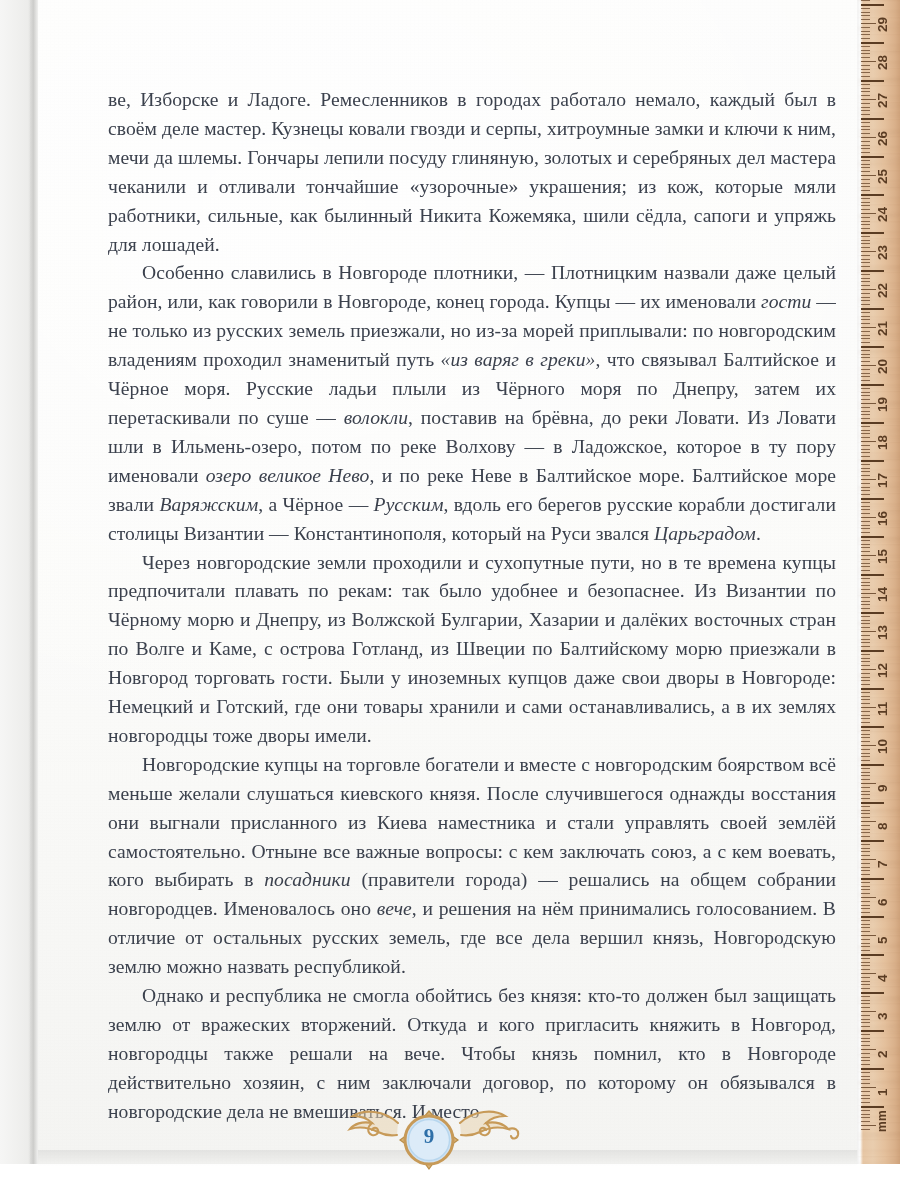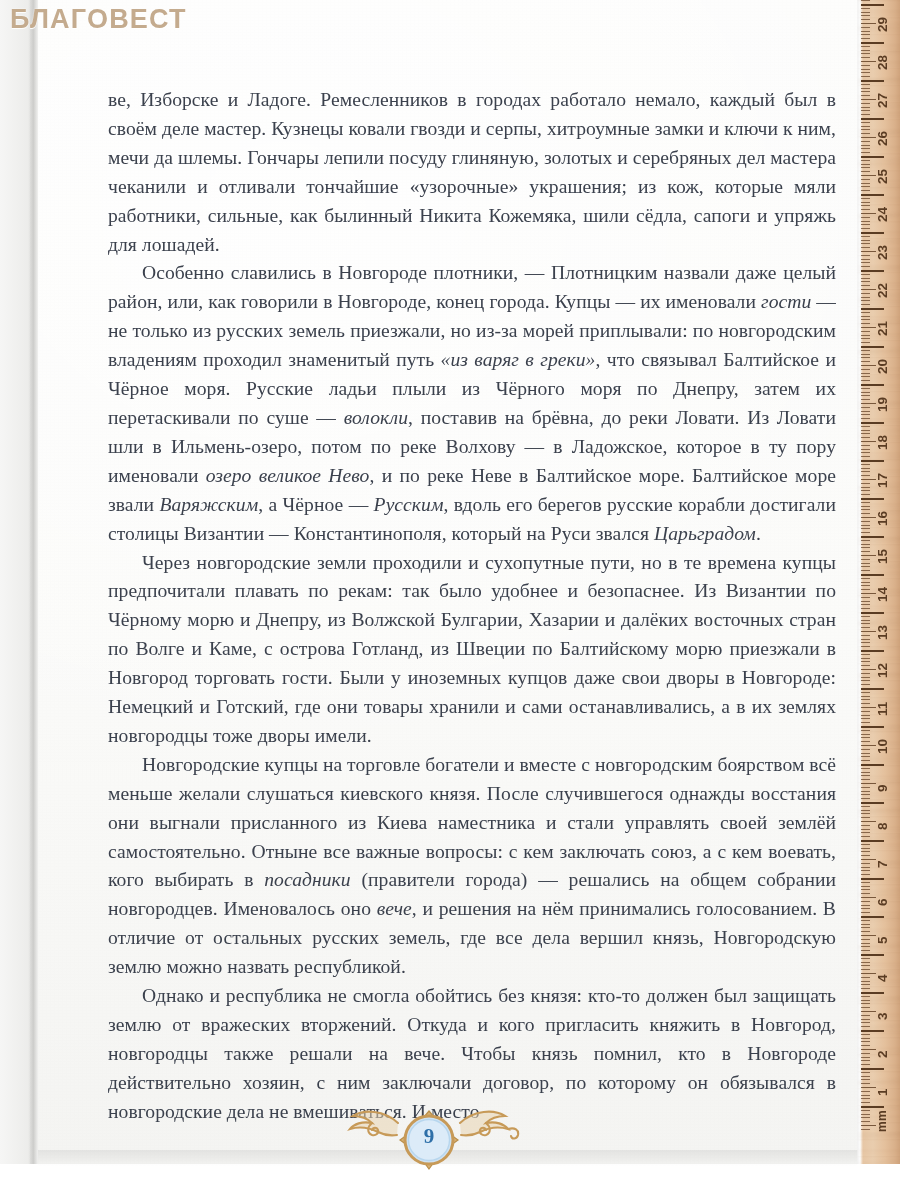--- a/index.html
+++ b/index.html
@@ -150,21 +150,20 @@
 
 <div id="photo">
 
   <div id="scan-bg"></div>
   <div id="gutter2"></div>
   <div id="gutter"></div>
   <div id="paper-sheen"></div>
   <div id="paper-grain"></div>
   <div id="sheet-shadow"></div>
 
-  <div id="watermark">БЛАГОВЕСТ</div>
 
   <div id="textblock">
     <p class="cont">ве, Изборске и Ладоге. Ремесленников в городах работало немало, каждый был в своём деле мастер. Кузнецы ковали гвозди и серпы, хитроумные замки и ключи к ним, мечи да шлемы. Гончары лепили посуду глиняную, золотых и серебряных дел мастера чеканили и отливали тончайшие «узорочные» украшения; из кож, которые мяли работники, сильные, как былинный Никита Кожемяка, шили сёдла, сапоги и упряжь для лошадей.</p>
     <p>Особенно славились в Новгороде плотники, — Плотницким назвали даже целый район, или, как говорили в Новгороде, конец города. Купцы — их именовали <i>гости</i> — не только из русских земель приезжали, но из-за морей приплывали: по новгородским владениям проходил знаменитый путь <i>«из варяг в греки»</i>, что связывал Балтийское и Чёрное моря. Русские ладьи плыли из Чёрного моря по Днепру, затем их перетаскивали по суше — <i>волокли</i>, поставив на брёвна, до реки Ловати. Из Ловати шли в Ильмень-озеро, потом по реке Волхову — в Ладожское, которое в ту пору именовали <i>озеро великое Нево</i>, и по реке Неве в Балтийское море. Балтийское море звали <i>Варяжским</i>, а Чёрное — <i>Русским</i>, вдоль его берегов русские корабли достигали столицы Византии — Константинополя, который на Руси звался <i>Царьградом</i>.</p>
     <p>Через новгородские земли проходили и сухопутные пути, но в те времена купцы предпочитали плавать по рекам: так было удобнее и безопаснее. Из Византии по Чёрному морю и Днепру, из Волжской Булгарии, Хазарии и далёких восточных стран по Волге и Каме, с острова Готланд, из Швеции по Балтийскому морю приезжали в Новгород торговать гости. Были у иноземных купцов даже свои дворы в Новгороде: Немецкий и Готский, где они товары хранили и сами останавливались, а в их землях новгородцы тоже дворы имели.</p>
     <p>Новгородские купцы на торговле богатели и вместе с новгородским боярством всё меньше желали слушаться киевского князя. После случившегося однажды восстания они выгнали присланного из Киева наместника и стали управлять своей землёй самостоятельно. Отныне все важные вопросы: с кем заключать союз, а с кем воевать, кого выбирать в <i>посадники</i> (правители города) — решались на общем собрании новгородцев. Именовалось оно <i>вече</i>, и решения на нём принимались голосованием. В отличие от остальных русских земель, где все дела вершил князь, Новгородскую землю можно назвать республикой.</p>
     <p>Однако и республика не смогла обойтись без князя: кто-то должен был защищать землю от вражеских вторжений. Откуда и кого пригласить княжить в Новгород, новгородцы также решали на вече. Чтобы князь помнил, кто в Новгороде действительно хозяин, с ним заключали договор, по которому он обязывался в новгородские дела не вмешиваться. И место</p>
   </div>
 
   <div id="folio">

